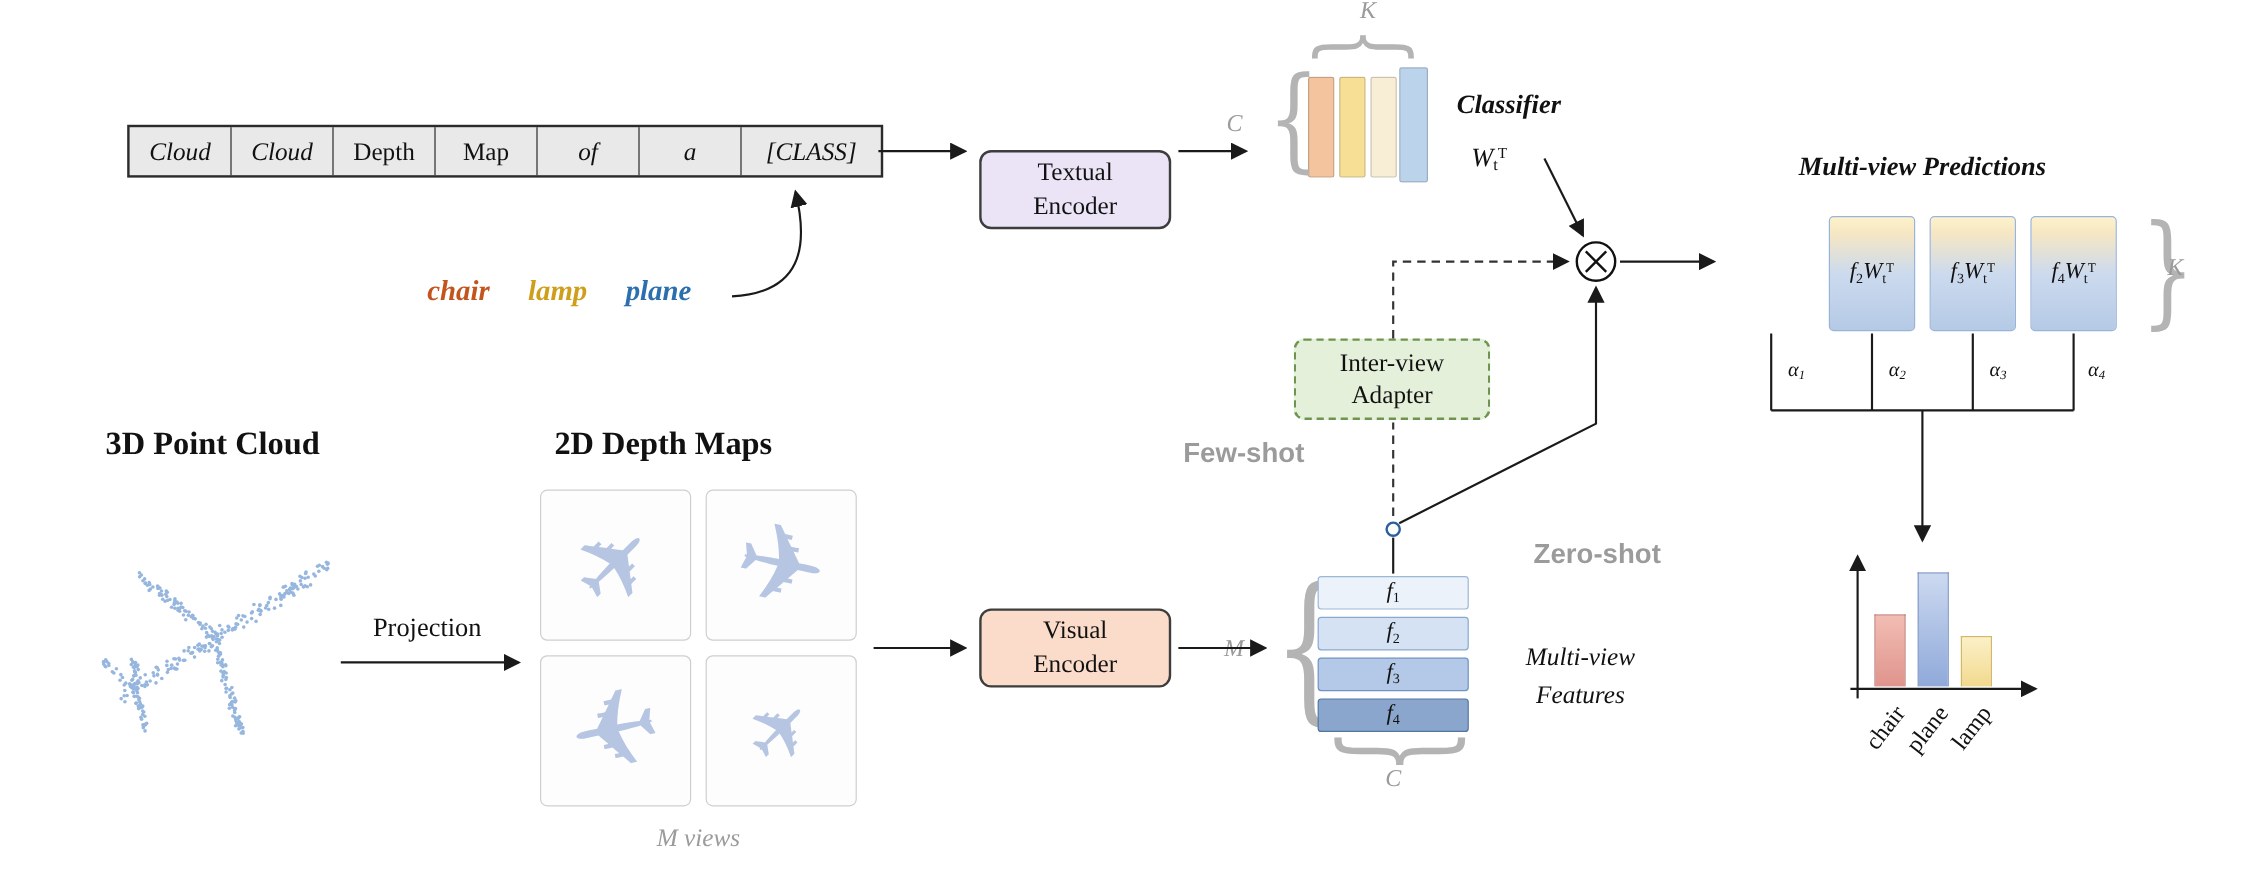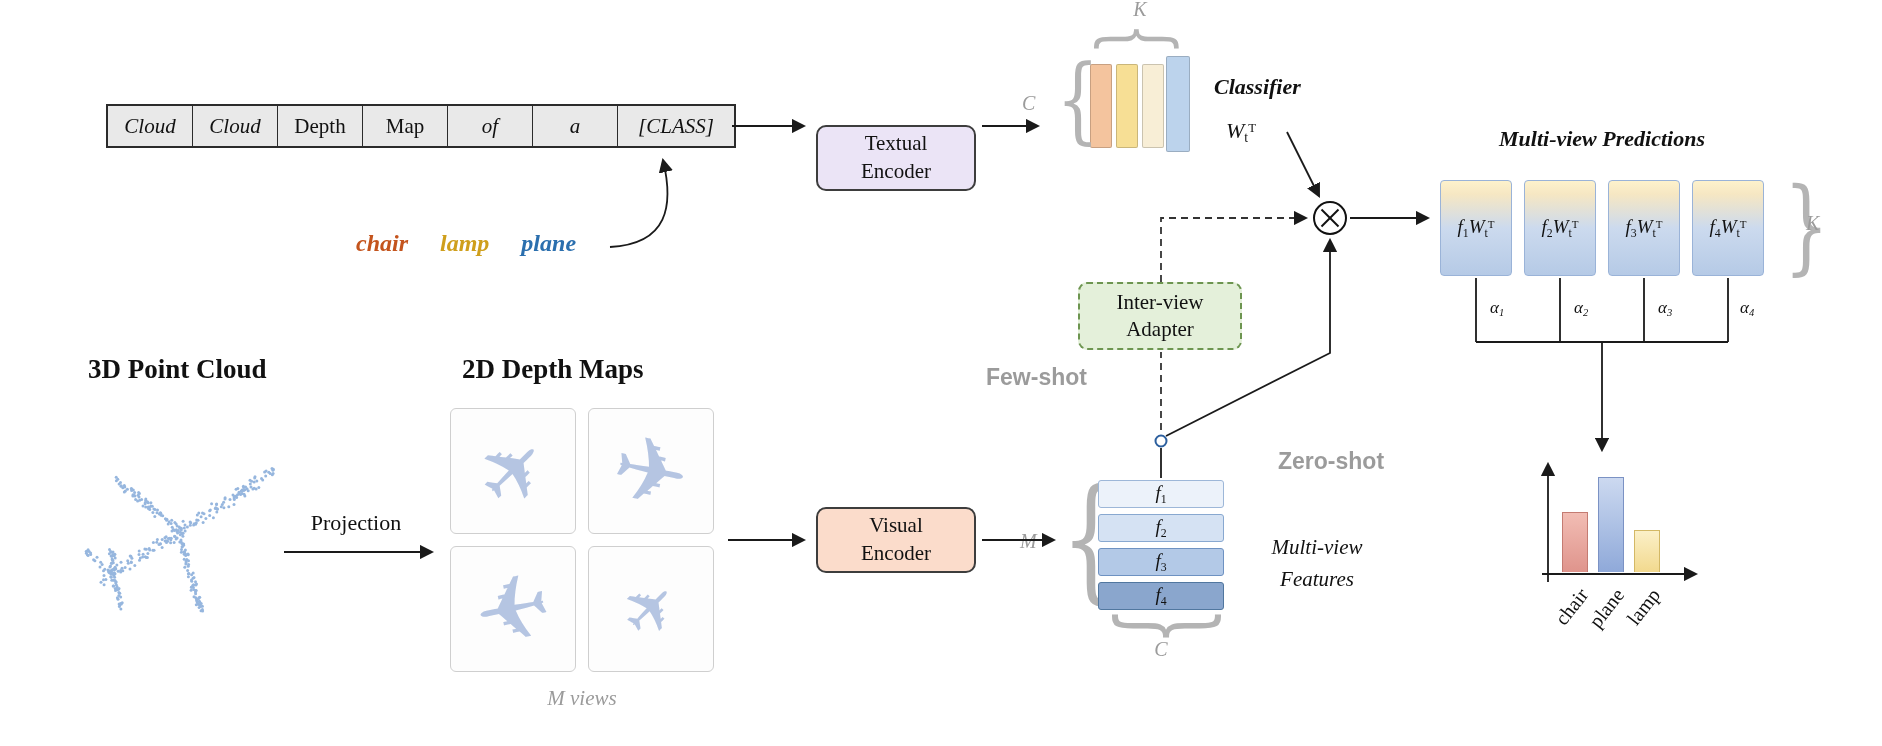--- a/index.html
+++ b/index.html
@@ -645,23 +645,20 @@
   <span class="dim dim-m-feat">M</span>
   <span class="dim dim-c-feat">C</span>
 
   <div class="feat-caption">
     <div>Multi-view</div>
     <div>Features</div>
   </div>
 
   <div class="pred-title">Multi-view Predictions</div>
 
-  <div class="pbox pb0">
-      <span class="plabel"><i>f</i><sub>1</sub><i>W</i><sub>t</sub><sup>T</sup></span>
-    </div>
   <div class="pbox pb1">
       <span class="plabel"><i>f</i><sub>2</sub><i>W</i><sub>t</sub><sup>T</sup></span>
     </div>
   <div class="pbox pb2">
       <span class="plabel"><i>f</i><sub>3</sub><i>W</i><sub>t</sub><sup>T</sup></span>
     </div>
   <div class="pbox pb3">
       <span class="plabel"><i>f</i><sub>4</sub><i>W</i><sub>t</sub><sup>T</sup></span>
     </div>
 

